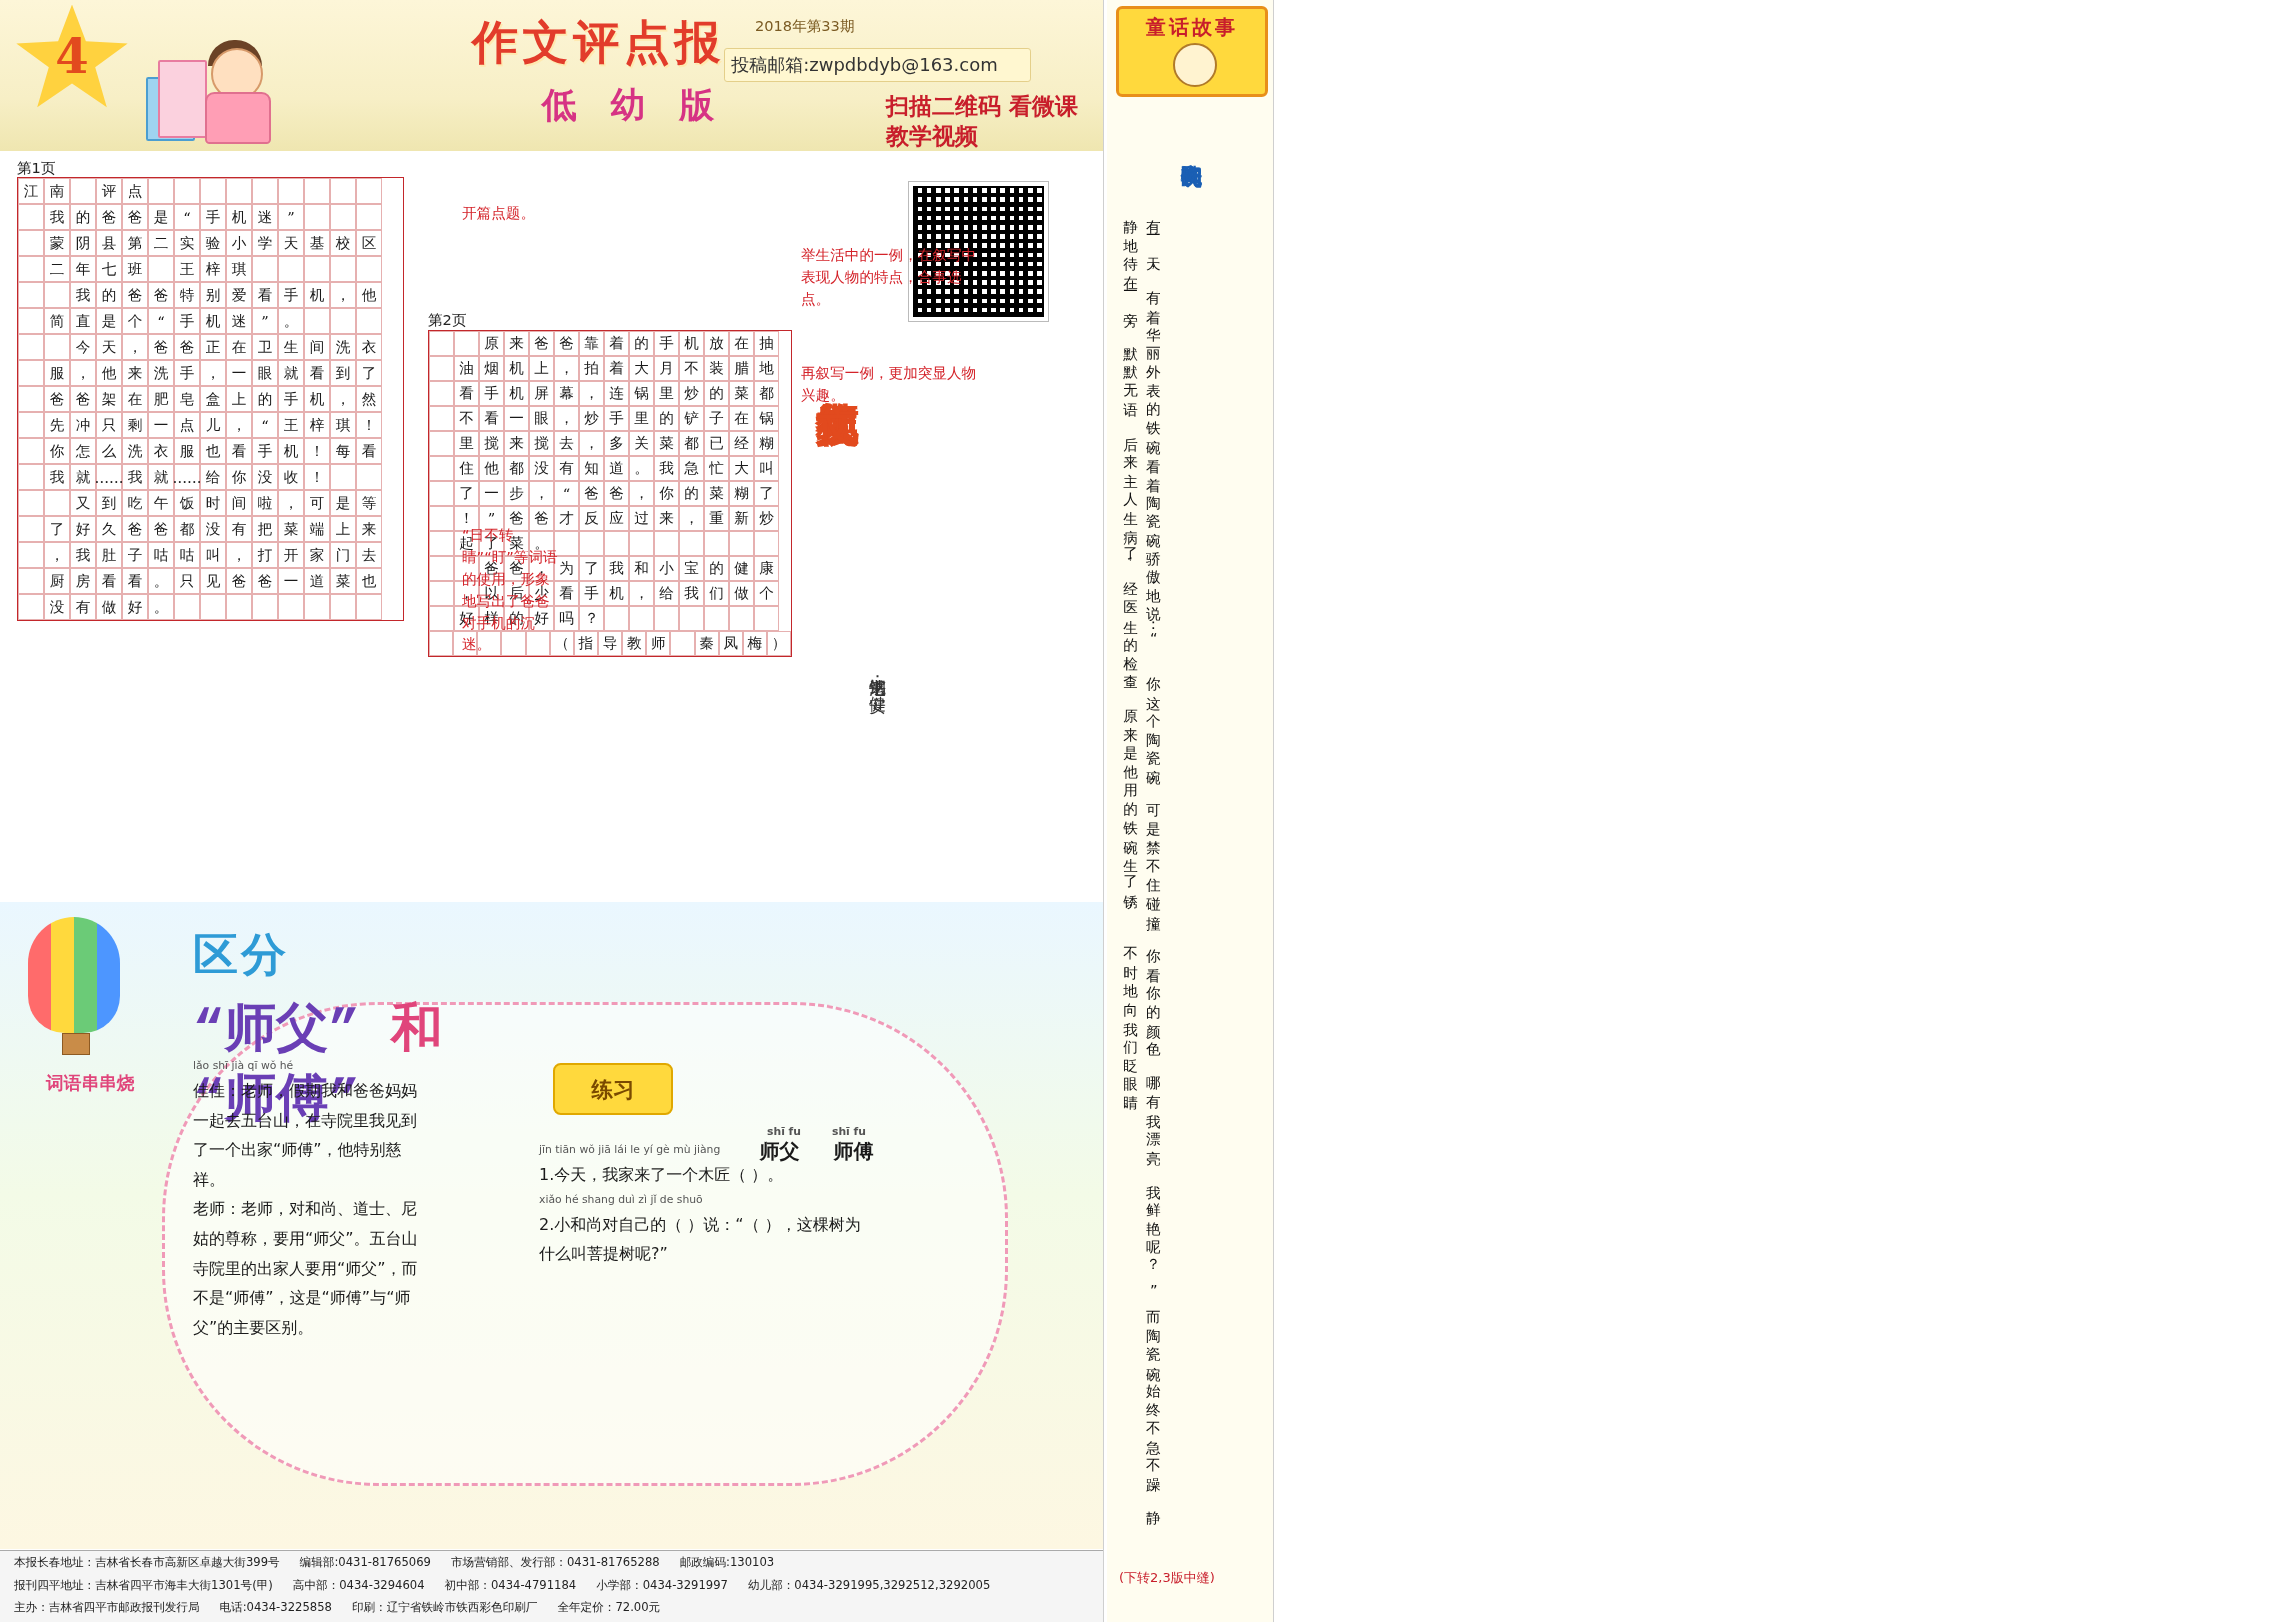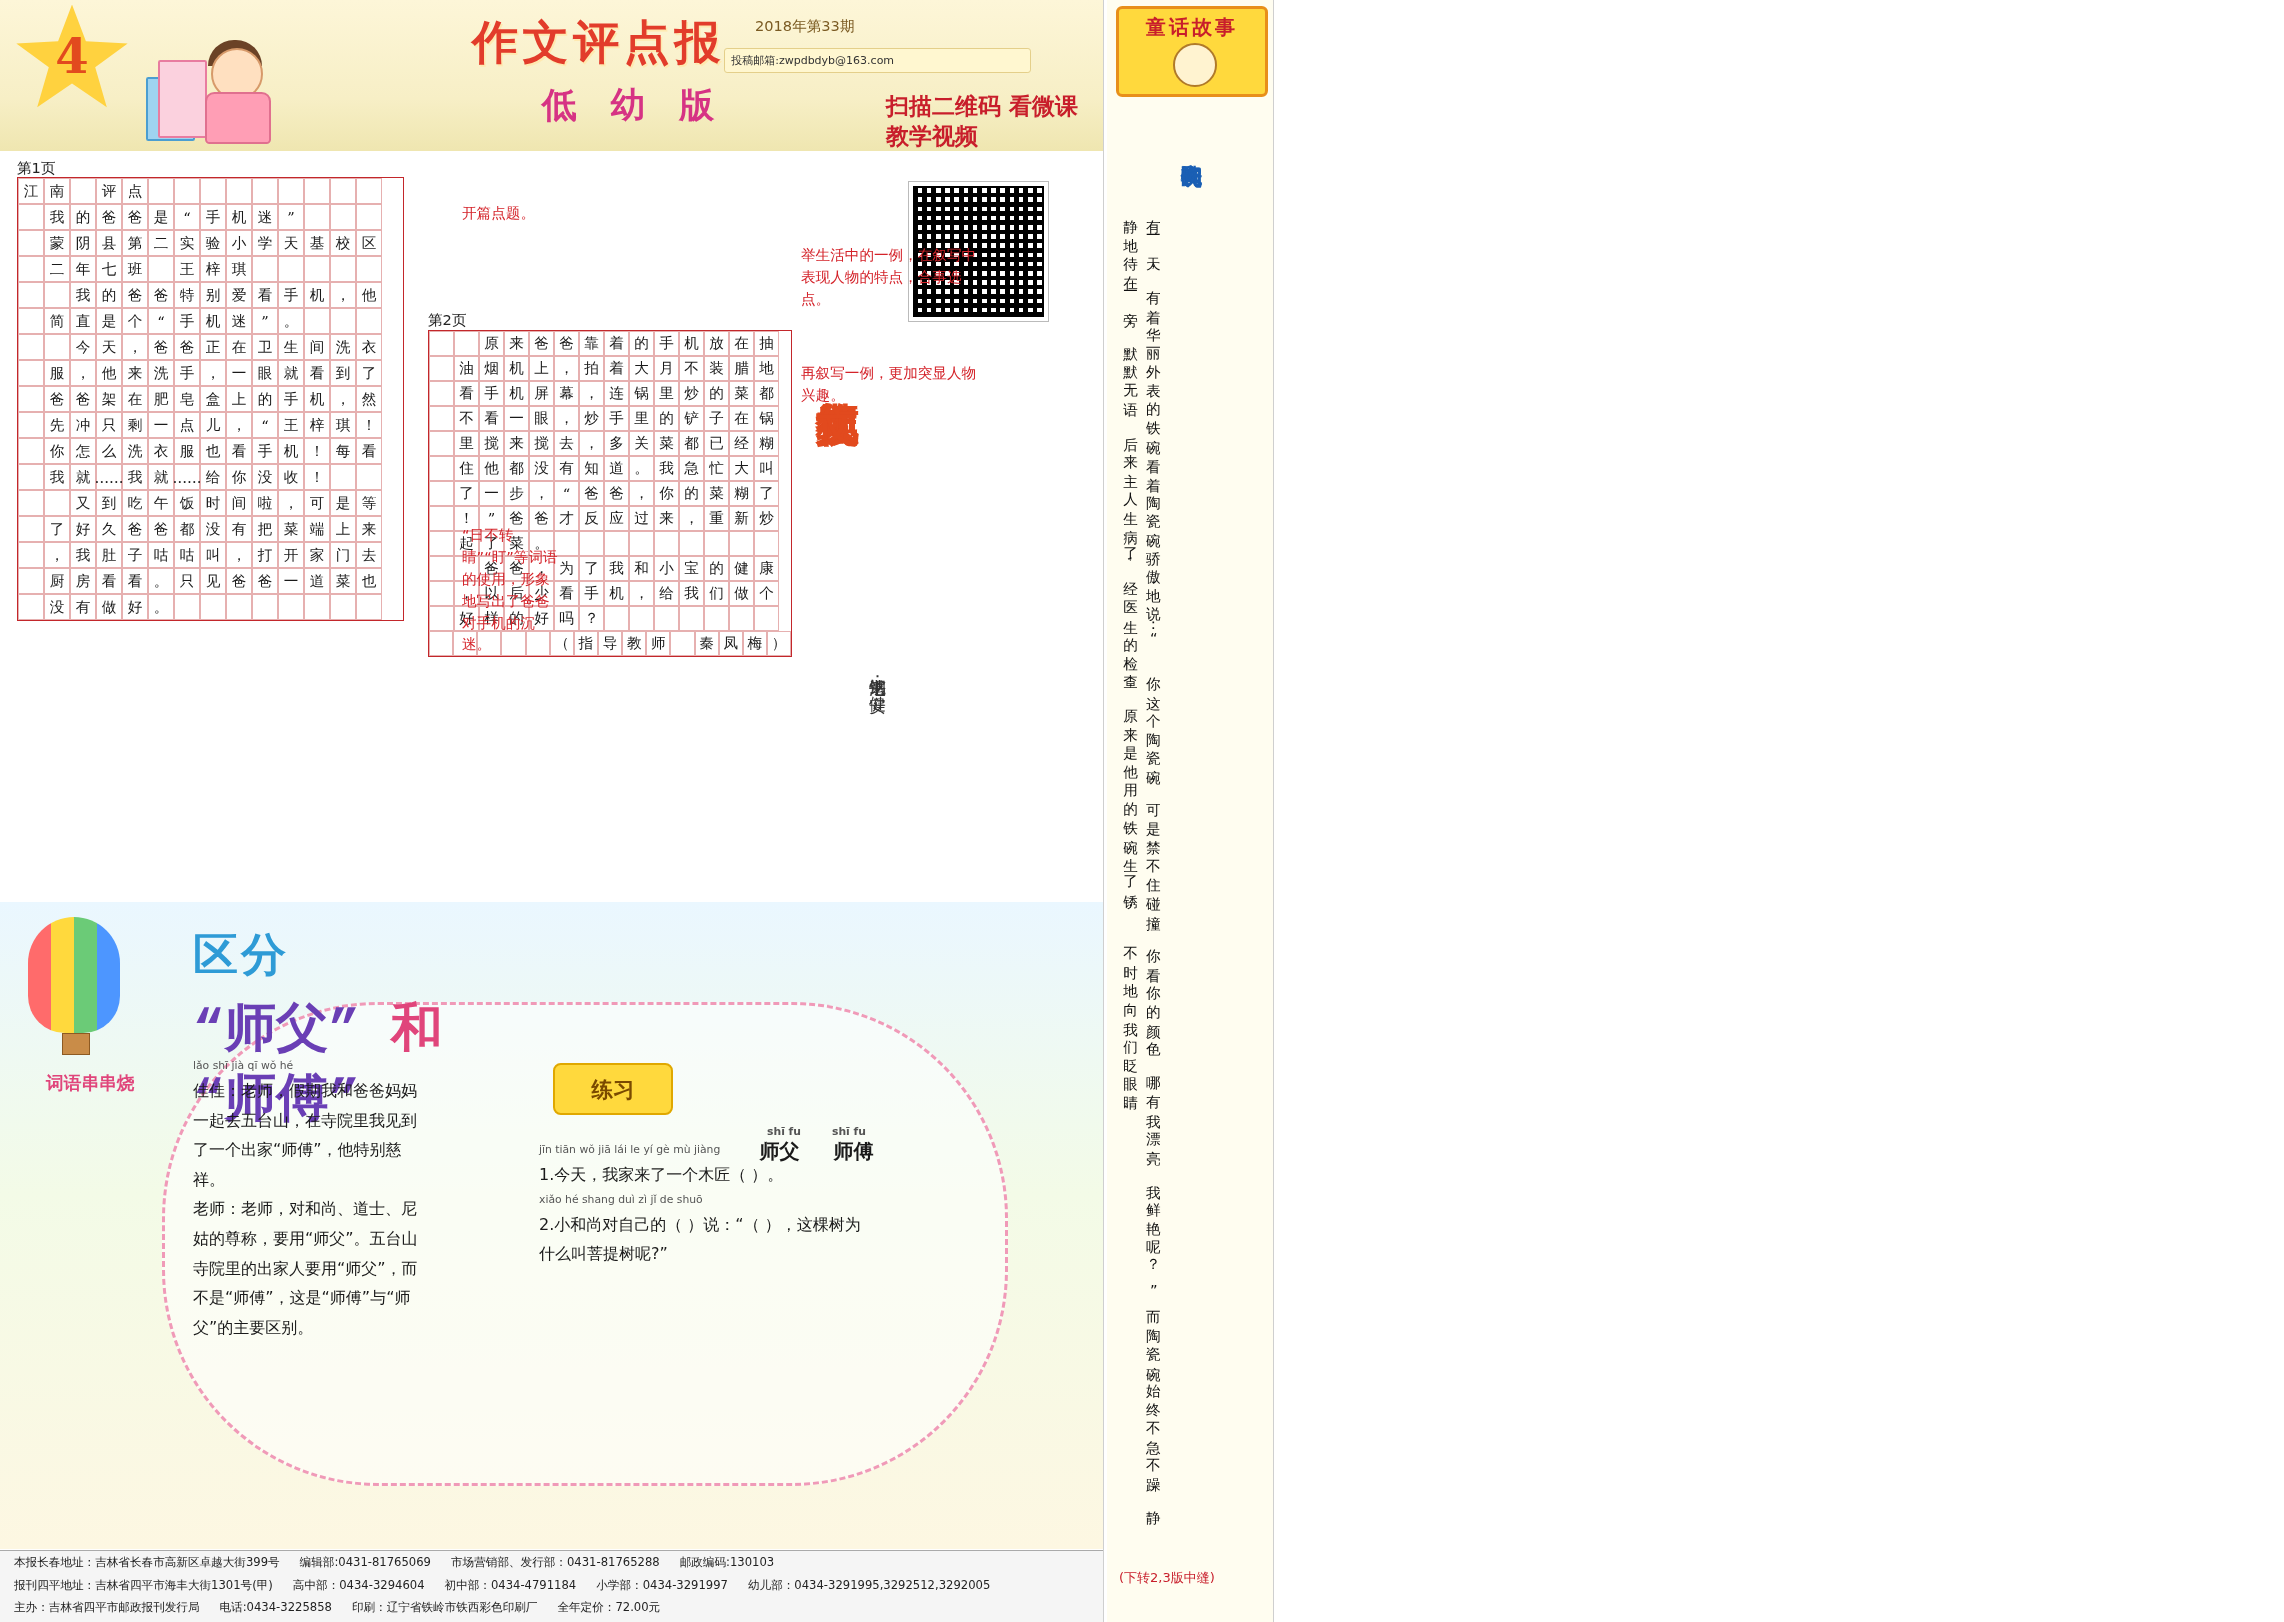--- a/index.html
+++ b/index.html
@@ -15,21 +15,21 @@
   #left-sheet{left:0;top:0;width:1103px;height:1622px;background:#ffffff;border-right:1.5px solid #cfcfcf;}
   #left-masthead{left:0;top:0;width:1103px;height:151px;background:linear-gradient(180deg,#fdf6d8 0%,#f7efc6 65%,#efe6b0 100%);}
   .star-badge{left:14px;top:4.6px;width:123px;height:100px;}
   .star-shape{position:absolute;left:0;top:0;width:116px;height:108px;background:#ffd23f;
     clip-path:polygon(50% 0%,62% 34%,98% 36%,70% 58%,80% 95%,50% 73%,20% 95%,30% 58%,2% 36%,38% 34%);}
   .star-num{position:absolute;left:0;top:23px;width:116px;text-align:center;font-size:48px;font-weight:bold;color:#e24a1e;font-family:"DejaVu Serif","Liberation Serif",serif;}
   .mast-title{left:293px;top:12.3px;width:432px;text-align:right;}
   .mast-title .t1{font-size:46px;font-weight:bold;color:#e23c2b;letter-spacing:4.6px;text-shadow:1.5px 1.5px 0 #ffe9b0;}
   .mast-title .t2{margin-top:7.7px;font-size:35px;font-weight:bold;color:#d63384;letter-spacing:10.8px;}
   .mast-issue{left:755px;top:17px;width:231px;font-size:14.6px;color:#7a5a22;}
-  .mast-mail{left:724px;top:48px;width:293px;font-size:11px;color:#333;background:#fff7d0;border:0.8px solid #e4cf8a;padding:3.9px 6.2px;border-radius:3.1px;}
+  .mast-mail{left:724px;top:48px;width:293px;font-size:18px;color:#333;background:#fff7d0;border:0.8px solid #e4cf8a;padding:3.9px 6.2px;border-radius:3.1px;}
   .kid-art{left:146px;top:26px;width:131px;height:116px;}
   .book1{position:absolute;left:0;top:51px;width:45px;height:60px;background:#9fd3f0;border:2.3px solid #4b9ed1;border-radius:2.3px;}
   .book2{position:absolute;left:12.3px;top:34px;width:45px;height:74px;background:#fbd1de;border:2.3px solid #e87ca0;border-radius:2.3px;}
   .kid-head{position:absolute;left:65px;top:21.6px;width:48px;height:48px;border-radius:50%;background:#ffe0c0;border:2.3px solid #d79a6a;}
   .kid-hair{position:absolute;left:62px;top:14px;width:54px;height:26px;background:#6b4226;border-radius:28px 28px 0 0;}
   .kid-body{position:absolute;left:59px;top:66px;width:62px;height:48px;background:#ff9eb5;border:2.3px solid #e0708f;border-radius:9.2px 9.2px 4.6px 4.6px;}
 
   .section-label{font-size:14.6px;color:#222;}
   #p1-label{left:17px;top:159px;}
   #p2-label{left:428px;top:311px;}

